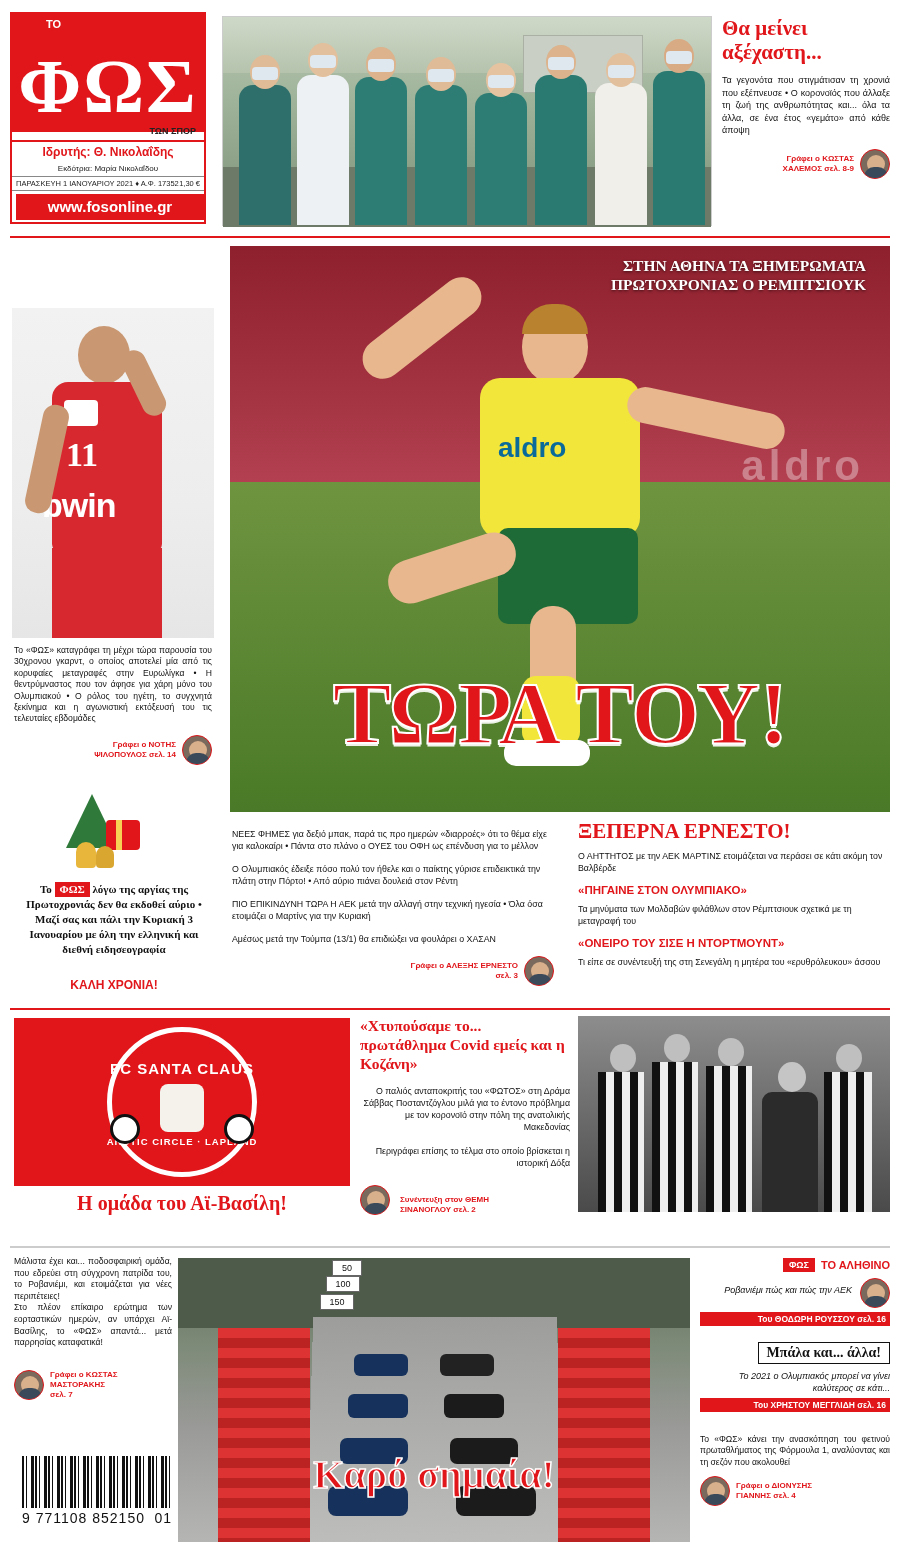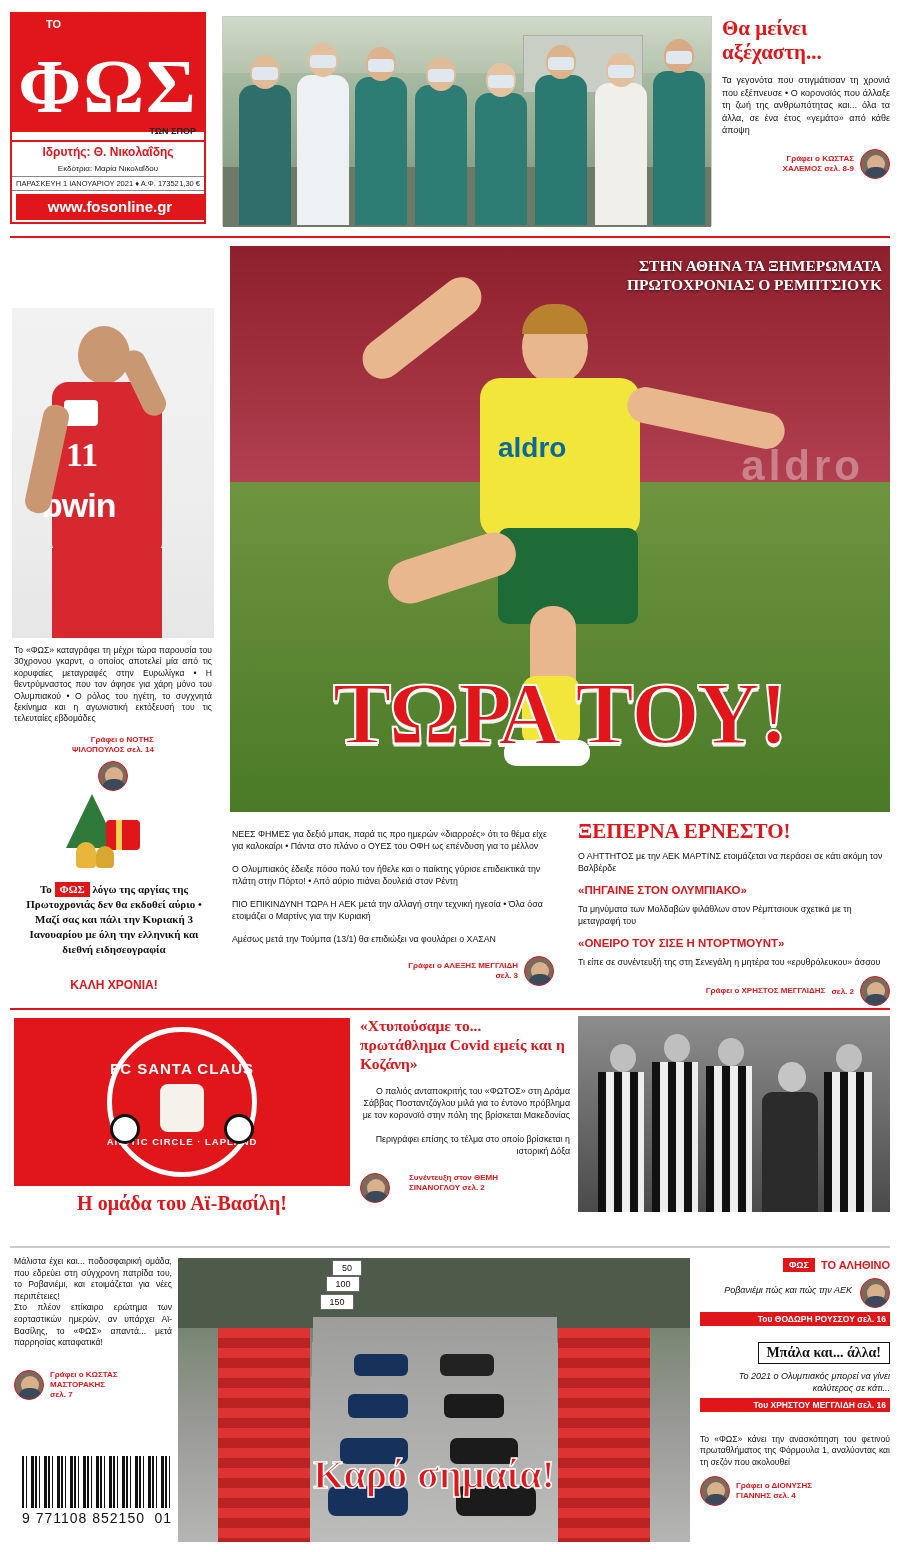--- a/index.html
+++ b/index.html
@@ -89,38 +89,38 @@
     position:absolute; left:14px; top:248px; width:200px;
     color:#e0161b; font-weight:bold; font-size:25px; line-height:27px;
     font-family:"Liberation Serif", serif;
   }
   .sl-photo {
     position:absolute; left:12px; top:308px; width:202px; height:330px;
     background:linear-gradient(180deg,#f2f2f2 0%, #ededed 60%, #e6e6e6 100%);
     overflow:hidden;
   }
   .sl-text { position:absolute; left:14px; top:645px; width:198px; font-size:8.6px; line-height:11.4px; text-align:justify; }
-  .sl-by { position:absolute; left:14px; top:735px; width:198px; display:flex; justify-content:flex-end; gap:6px; align-items:center;flex-direction:column;}
+  .sl-by { position:absolute; left:14px; top:735px; width:198px; display:flex; justify-content:flex-end; gap:6px; align-items:center;}
 
   
   .xmas {
     position:absolute; left:26px; top:790px; width:176px; height:220px;
   }
   .xmas-txt { position:absolute; left:0; top:92px; width:176px; text-align:center; font-size:11px; line-height:15px; font-weight:bold; color:#111; font-family:"Liberation Serif", serif;}
   .xmas-logo { display:inline-block; background:#e0161b; color:#fff; padding:0 5px; font-weight:bold; }
   .xmas-hny { position:absolute; left:0; top:188px; width:176px; text-align:center; font-size:12px; font-weight:bold; color:#e0161b; }
 
   
   .main-photo {
     position:absolute; left:230px; top:246px; width:660px; height:566px;
     overflow:hidden;
     background:linear-gradient(180deg,#8a1f2b 0%, #a83040 22%, #6e8a3c 45%, #4f7a2b 100%);
   }
   .mp-banner {
-    position:absolute; left:330px; top:10px; width:322px;
+    position:absolute; left:314px; top:10px; width:322px;
     text-align:right; color:#fff; font-weight:bold; font-size:15.5px; line-height:19px;
     text-shadow:0 1px 3px rgba(0,0,0,.6);
     font-family:"Liberation Serif", serif;
   }
   .mp-head {
     position:absolute; left:0; bottom:54px; width:660px; text-align:center;
     color:#e0161b; -webkit-text-stroke:2px #fff;
     font-family:"Liberation Serif", serif; font-weight:bold;
     font-size:88px; line-height:88px; letter-spacing:-1px;
     text-shadow:0 3px 0 rgba(255,255,255,.9);
@@ -137,21 +137,21 @@
   .cb-q { color:#e0161b; font-weight:bold; font-size:11.5px; margin-top:10px; }
   .cb-by { display:flex; justify-content:flex-end; align-items:center; gap:6px; margin-top:8px;}
 
   
   .santa-photo { position:absolute; left:14px; top:1018px; width:336px; height:168px; background:#e0161b; overflow:hidden; }
   .santa-ring { position:absolute; left:50%; top:50%; transform:translate(-50%,-50%); width:150px; height:150px; border-radius:50%; border:5px solid #fff; }
   .santa-txt { position:absolute; left:14px; top:1192px; width:336px; text-align:center; color:#e0161b; font-weight:bold; font-size:20px; font-family:"Liberation Serif", serif;}
   .kozani { position:absolute; left:360px; top:1016px; width:210px; }
   .kozani-h { color:#e0161b; font-weight:bold; font-size:15.5px; line-height:19px; font-family:"Liberation Serif", serif;}
   .kozani-b { font-size:8.8px; line-height:12px; margin-top:12px; text-align:right; }
-  .kozani-by { display:flex; align-items:flex-start; gap:19px; margin-top:16px; }
+  .kozani-by { display:flex; align-items:flex-end; gap:10px; margin-top:16px; }
   .bw-photo { position:absolute; left:578px; top:1016px; width:312px; height:196px; background:#6f6f6f; overflow:hidden; filter:grayscale(1); }
 
   
   .bl-text { position:absolute; left:14px; top:1256px; width:158px; font-size:8.6px; line-height:11.6px; text-align:justify; }
   .bl-by { position:absolute; left:14px; top:1370px; width:158px; display:flex; gap:6px; align-items:center;}
   .f1-photo { position:absolute; left:178px; top:1258px; width:512px; height:284px; overflow:hidden; background:linear-gradient(180deg,#5d6a5a 0%, #7d8a78 30%, #9a9a98 60%, #b5b5b3 100%); }
   .f1-head { position:absolute; left:0; bottom:46px; width:512px; text-align:center; color:#e0161b; -webkit-text-stroke:1.5px #fff; font-family:"Liberation Serif", serif; font-weight:bold; font-size:40px; line-height:42px;}
   .br-col { position:absolute; left:700px; top:1258px; width:190px; }
   .tag { display:inline-block; background:#e0161b; color:#fff; font-weight:bold; font-size:9px; padding:2px 6px; }
   .tag-line { display:flex; align-items:center; gap:6px; }
@@ -301,64 +301,54 @@
     <div class="mp-head">ΤΩΡΑ ΤΟΥ!</div>
   </div>
 
   <div class="col-a">
     <p>ΝΕΕΣ ΦΗΜΕΣ για δεξιό μπακ, παρά τις προ ημερών «διαρροές» ότι το θέμα είχε για καλοκαίρι • Πάντα στο πλάνο ο ΟΥΕΣ του ΟΦΗ ως επένδυση για το μέλλον</p>
     <p>Ο Ολυμπιακός έδειξε πόσο πολύ τον ήθελε και ο παίκτης γύρισε επιδεικτικά την πλάτη στην Πόρτο! • Από αύριο πιάνει δουλειά στον Ρέντη</p>
     <p>ΠΙΟ ΕΠΙΚΙΝΔΥΝΗ ΤΩΡΑ Η ΑΕΚ μετά την αλλαγή στην τεχνική ηγεσία • Όλα όσα ετοιμάζει ο Μαρτίνς για την Κυριακή</p>
     <p>Αμέσως μετά την Τούμπα (13/1) θα επιδιώξει να φουλάρει ο ΧΑΣΑΝ</p>
     <div class="by">
       <div class="byline-txt">
-        <div>Γράφει ο ΑΛΕΞΗΣ ΜΕΓΓΛΙΔΗ</div>
+        <div>Γράφει ο ΑΛΕΞΗΣ ΕΡΝΕΣΤΟ</div>
         <div>σελ. 3</div>
       </div>
       <div class="avatar">
           <div class="face"></div>
           <div class="body"></div>
         </div>
     </div>
   </div>
 
   <div class="col-b">
     <div class="cb-head">ΞΕΠΕΡΝΑ ΕΡΝΕΣΤΟ!</div>
     <div class="cb-sub">Ο ΑΗΤΤΗΤΟΣ με την ΑΕΚ ΜΑΡΤΙΝΣ ετοιμάζεται να περάσει σε κάτι ακόμη τον Βαλβέρδε</div>
     <div class="cb-q">«ΠΗΓΑΙΝΕ ΣΤΟΝ ΟΛΥΜΠΙΑΚΟ»</div>
     <div class="cb-sub">Τα μηνύματα των Μολδαβών φιλάθλων στον Ρέμπτσιουκ σχετικά με τη μεταγραφή του</div>
     <div class="cb-q">«ΟΝΕΙΡΟ ΤΟΥ ΣΙΣΕ Η ΝΤΟΡΤΜΟΥΝΤ»</div>
     <div class="cb-sub">Τι είπε σε συνέντευξή της στη Σενεγάλη η μητέρα του «ερυθρόλευκου» άσσου</div>
-    <div class="cb-by">
-      <div class="byline-txt">
-        <div>Γράφει ο ΧΡΗΣΤΟΣ ΜΕΓΓΛΙΔΗΣ</div>
-      </div>
-      <div style="font-size:8px;color:#e0161b;font-weight:bold;">σελ. 2</div>
-      <div class="avatar">
-          <div class="face"></div>
-          <div class="body"></div>
-        </div>
-    </div>
   </div>
 
   <div class="rule" style="left:10px; top:1008px; width:880px; height:2px;"></div>
 
   <div class="santa-photo">
     <div class="santa-ring"></div>
     <div style="position:absolute;left:50%;top:42px;transform:translateX(-50%);color:#fff;font-size:15px;font-weight:bold;letter-spacing:1px;">FC SANTA CLAUS</div>
     <div style="position:absolute;left:50%;top:118px;transform:translateX(-50%);color:#fff;font-size:9.5px;font-weight:bold;letter-spacing:1px;">ARCTIC CIRCLE · LAPLAND</div>
     <div style="position:absolute;left:50%;top:66px;transform:translateX(-50%);width:44px;height:48px;background:#f5f2ec;border-radius:8px;"></div>
     <div style="position:absolute;left:96px;top:96px;width:30px;height:30px;border-radius:50%;background:#fff;border:3px solid #111;"></div>
     <div style="position:absolute;right:96px;top:96px;width:30px;height:30px;border-radius:50%;background:#fff;border:3px solid #111;"></div>
   </div>
   <div class="santa-txt">Η ομάδα του Αϊ-Βασίλη!</div>
 
   <div class="kozani">
     <div class="kozani-h">«Χτυπούσαμε το... πρωτάθλημα Covid εμείς και η Κοζάνη»</div>
-    <div class="kozani-b">Ο παλιός ανταποκριτής του «ΦΩΤΟΣ» στη Δράμα Σάββας Ποσταντζόγλου μιλά για το έντονο πρόβλημα με τον κορονοϊό στην πόλη της βρίσκεται Μακεδονίας</div>
+    <div class="kozani-b">Ο παλιός ανταποκριτής του «ΦΩΤΟΣ» στη Δράμα Σάββας Ποσταντζόγλου μιλά για το έντονο πρόβλημα με τον κορονοϊό στην πόλη της ανατολικής Μακεδονίας</div>
     <div class="kozani-b">Περιγράφει επίσης το τέλμα στο οποίο βρίσκεται η ιστορική Δόξα</div>
     <div class="kozani-by">
       <div class="avatar">
           <div class="face"></div>
           <div class="body"></div>
         </div>
       <div class="byline-txt" style="text-align:left;">
         <div>Συνέντευξη στον ΘΕΜΗ</div>
         <div>ΣΙΝΑΝΟΓΛΟΥ σελ. 2</div>
       </div>

